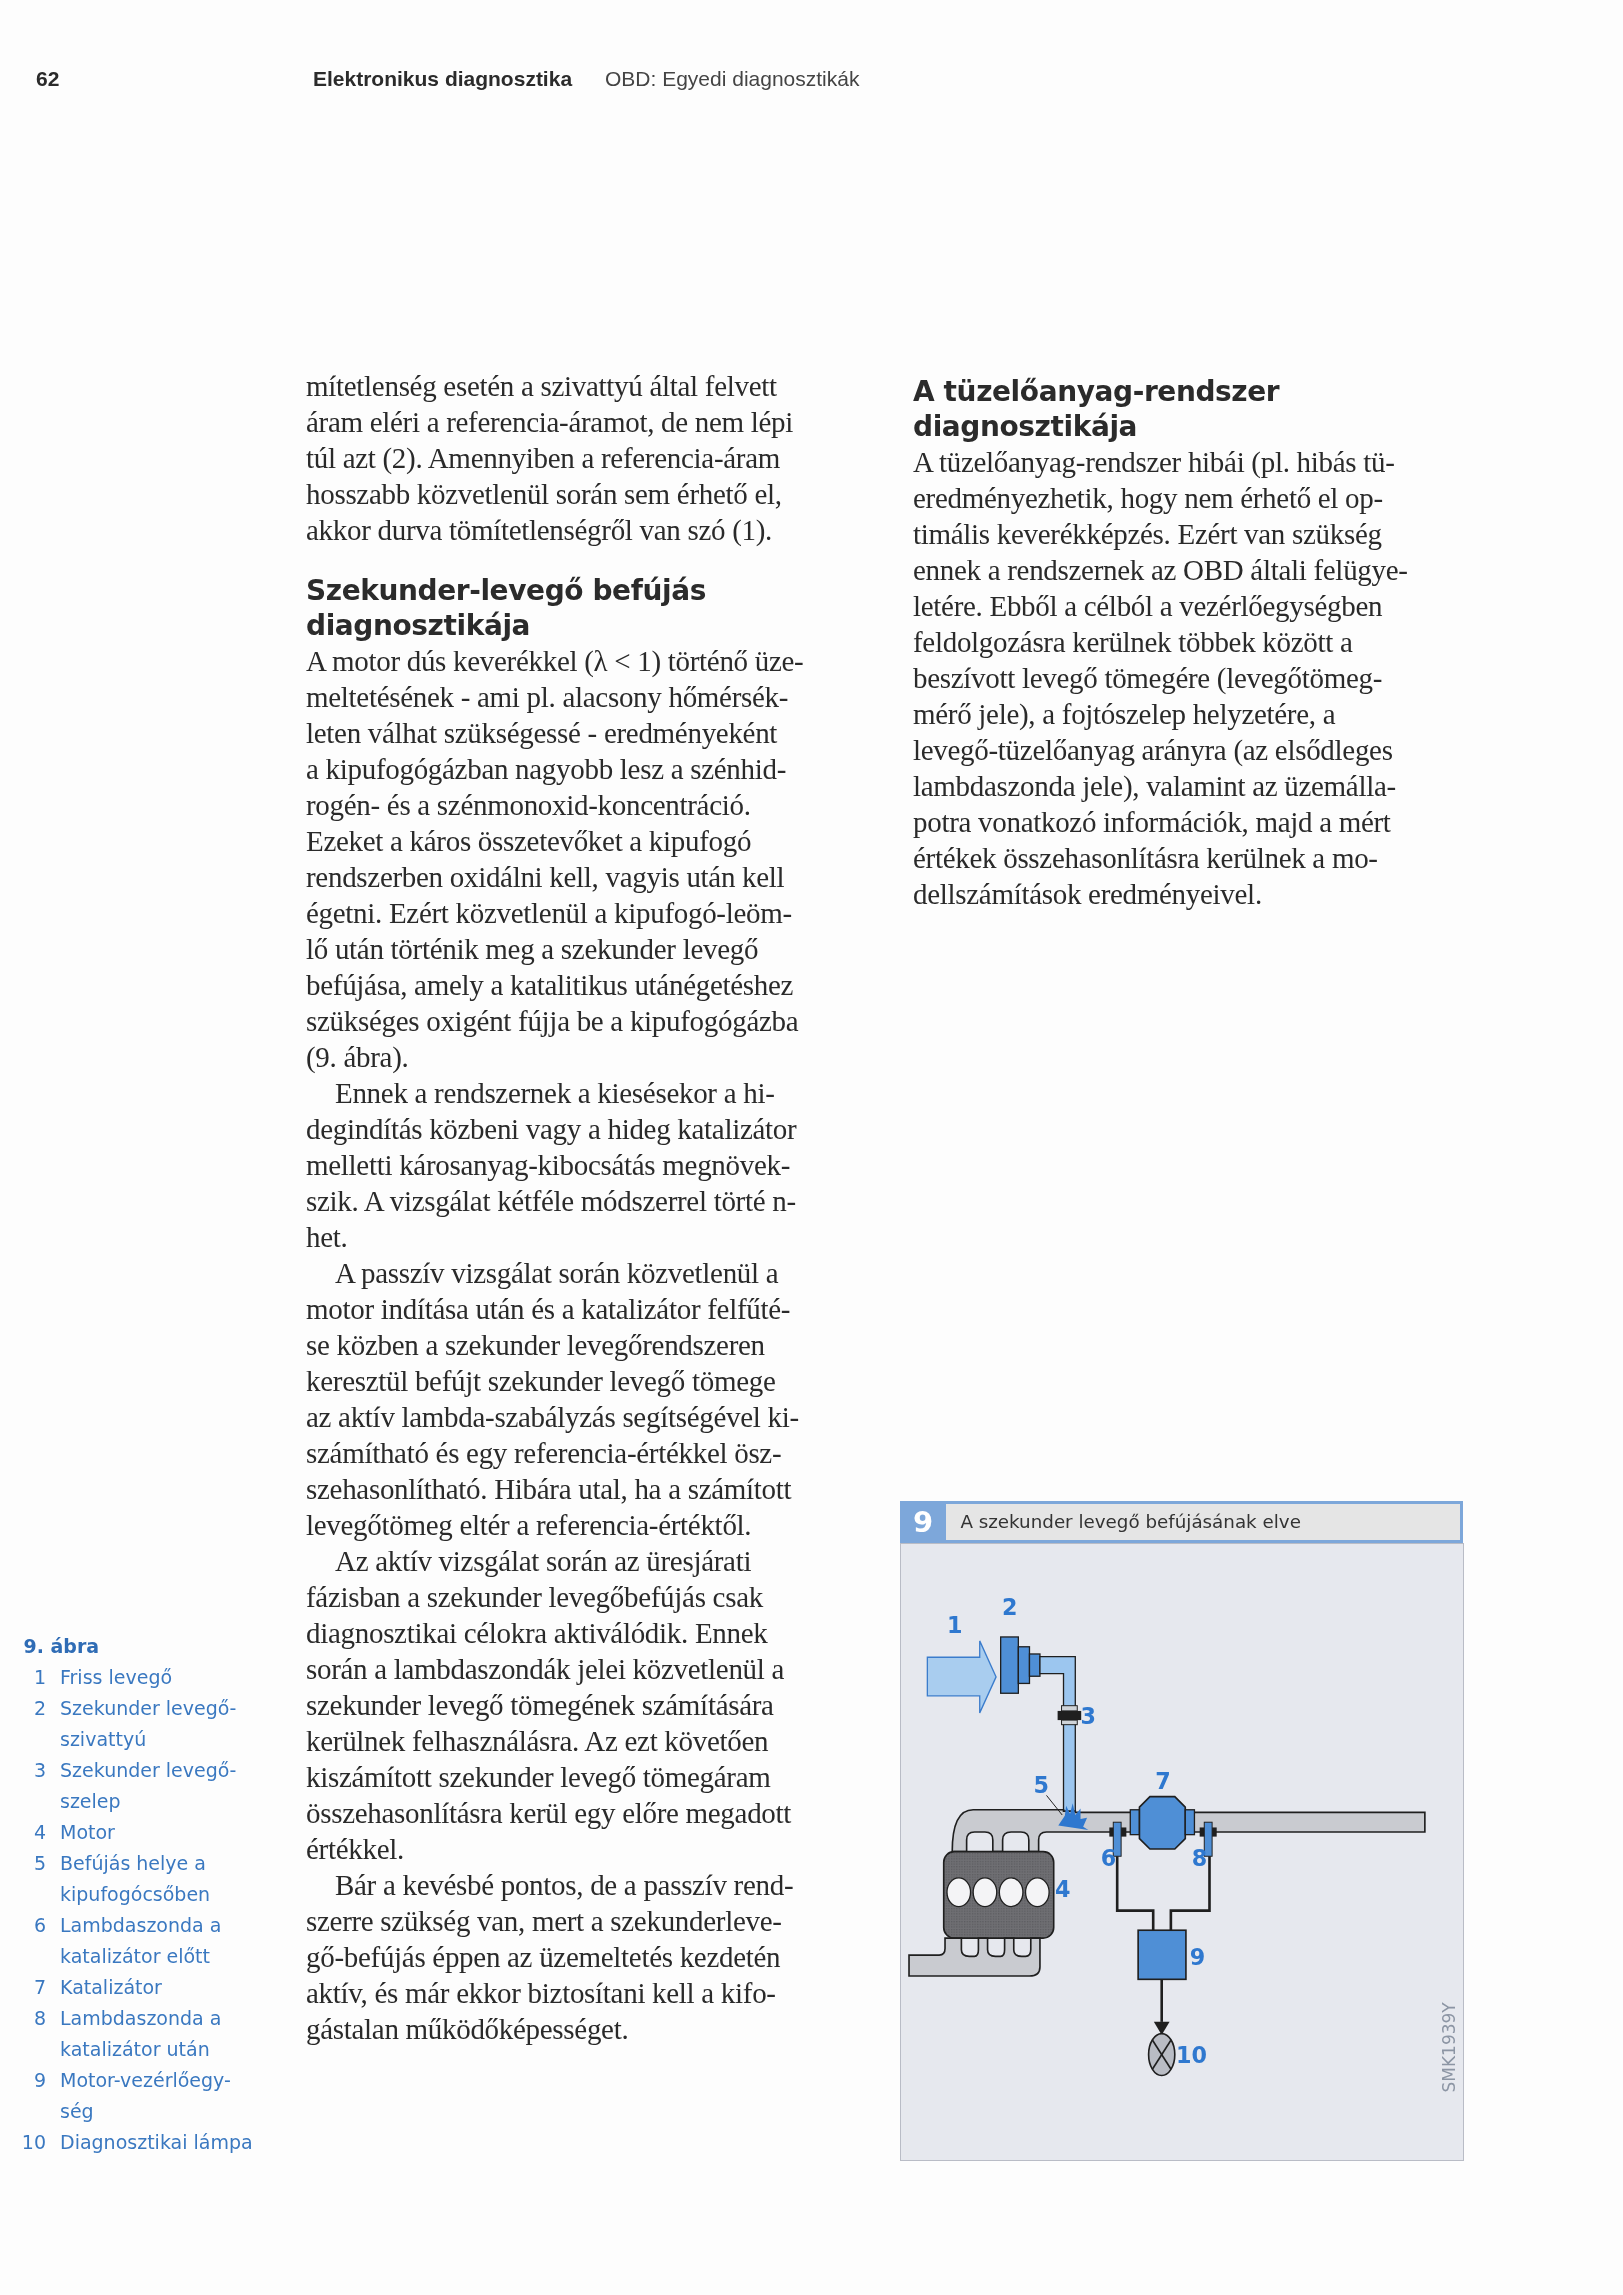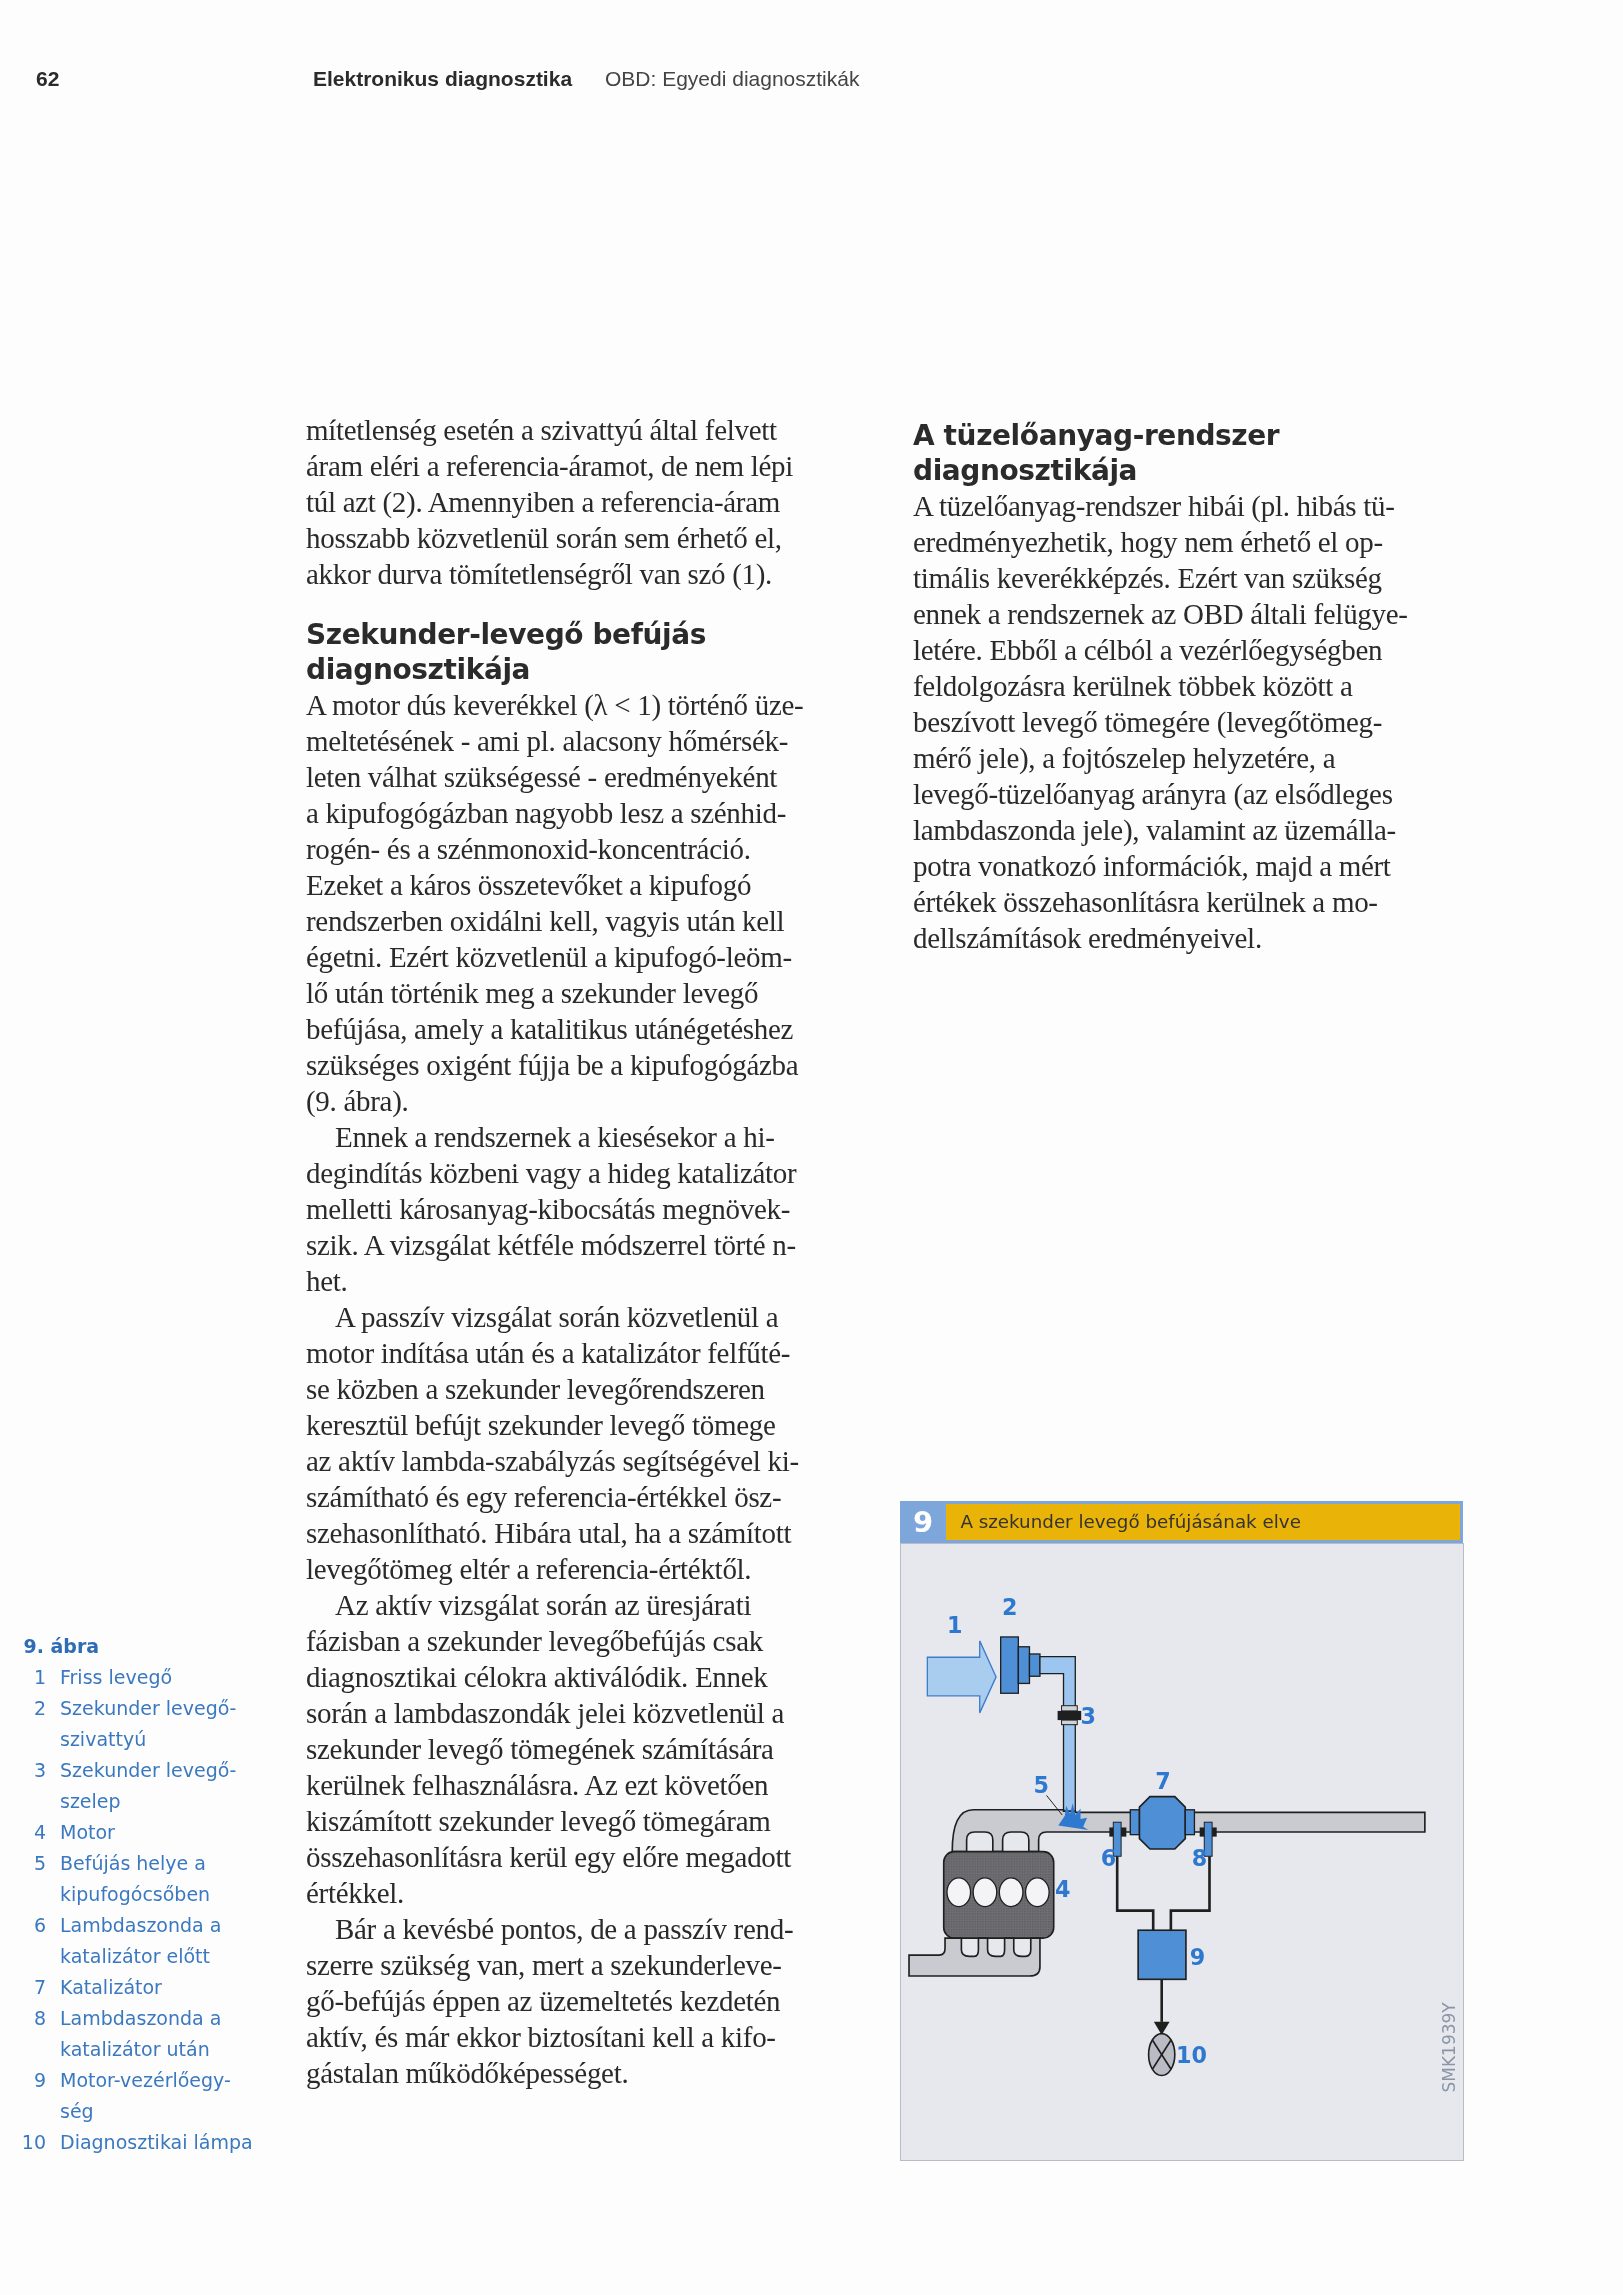--- a/index.html
+++ b/index.html
@@ -6,39 +6,39 @@
   body {
     width:1623px; height:2295px; position:relative; overflow:hidden;
     background:#fdfdfd; color:#2a2a2a;
     font-family:"Liberation Serif", serif;
   }
   .hdr { position:absolute; top:67px; font-family:"Liberation Sans", sans-serif; font-size:21px; color:#2b2b2b; white-space:nowrap; }
   .hdr-page { left:36px; font-weight:bold; }
   .hdr-chapter { left:313px; font-weight:bold; }
   .hdr-section { left:605px; color:#444; }
 
-  .col { position:absolute; font-size:29px; line-height:36px; letter-spacing:-0.3px; color:#2a2a2a;margin-top:44px; }
+  .col { position:absolute; font-size:29px; line-height:36px; letter-spacing:-0.3px; color:#2a2a2a; }
   .col1 { left:306px; top:368px; width:569px; }
   .col2 { left:913px; top:374px; width:563px; }
   .col p { margin:0; }
   .line { display:block; white-space:nowrap; }
   .indent { padding-left:29px; }
   .h2 { font-family:"DejaVu Sans", sans-serif; font-weight:bold; font-size:28px; line-height:35px; color:#2b2b2b; letter-spacing:-0.4px; margin:0; }
   .col1 .h2 { margin-top:25px; }
 
   .legend { position:absolute; left:13px; top:1631px; width:249px; font-family:"DejaVu Sans", sans-serif; color:#3a78c0; font-size:19px; line-height:31px; }
   .legend-title { font-weight:bold; color:#2f6cb5; margin-left:10.5px; }
   .legend-item { position:relative; padding-left:47px; }
   .legend-num { position:absolute; left:0; width:33px; text-align:right; }
   .legend-text span { display:block; }
 
   .figure { position:absolute; left:900px; top:1501px; width:563px; height:659px; }
   .fig-head { position:absolute; left:0; top:0; width:563px; height:42px; background:#7da7da; }
   .fig-num { position:absolute; left:0; top:0; width:46px; height:42px; color:#fff; font-family:"DejaVu Sans", sans-serif; font-weight:bold; font-size:29px; line-height:42px; text-align:center; }
-  .fig-title-box { position:absolute; left:46px; top:3.3px; right:2.6px; bottom:3.3px; background:#eab308; }
+  .fig-title-box { position:absolute; left:46px; top:3.3px; right:2.6px; bottom:3.3px; background:#e5e5e5; }
   .fig-title { position:absolute; left:14.4px; top:0; line-height:35px; font-family:"DejaVu Sans", sans-serif; font-size:18.3px; color:#333; white-space:nowrap; }
   .fig-body { position:absolute; left:0; top:42px; width:562px; height:616px; background:#e6e8ee; border:0.7px solid #b9bcc6; }
   .fig-body svg { position:absolute; left:0; top:0; }
   .lbl { font-family:"DejaVu Sans", sans-serif; font-weight:bold; font-size:34px; fill:#2f78cf; }
   .code { font-family:"DejaVu Sans", sans-serif; font-size:26px; fill:#8c95a4; }
 </style>
 </head>
 <body>
 
 <div class="hdr hdr-page">62</div>

